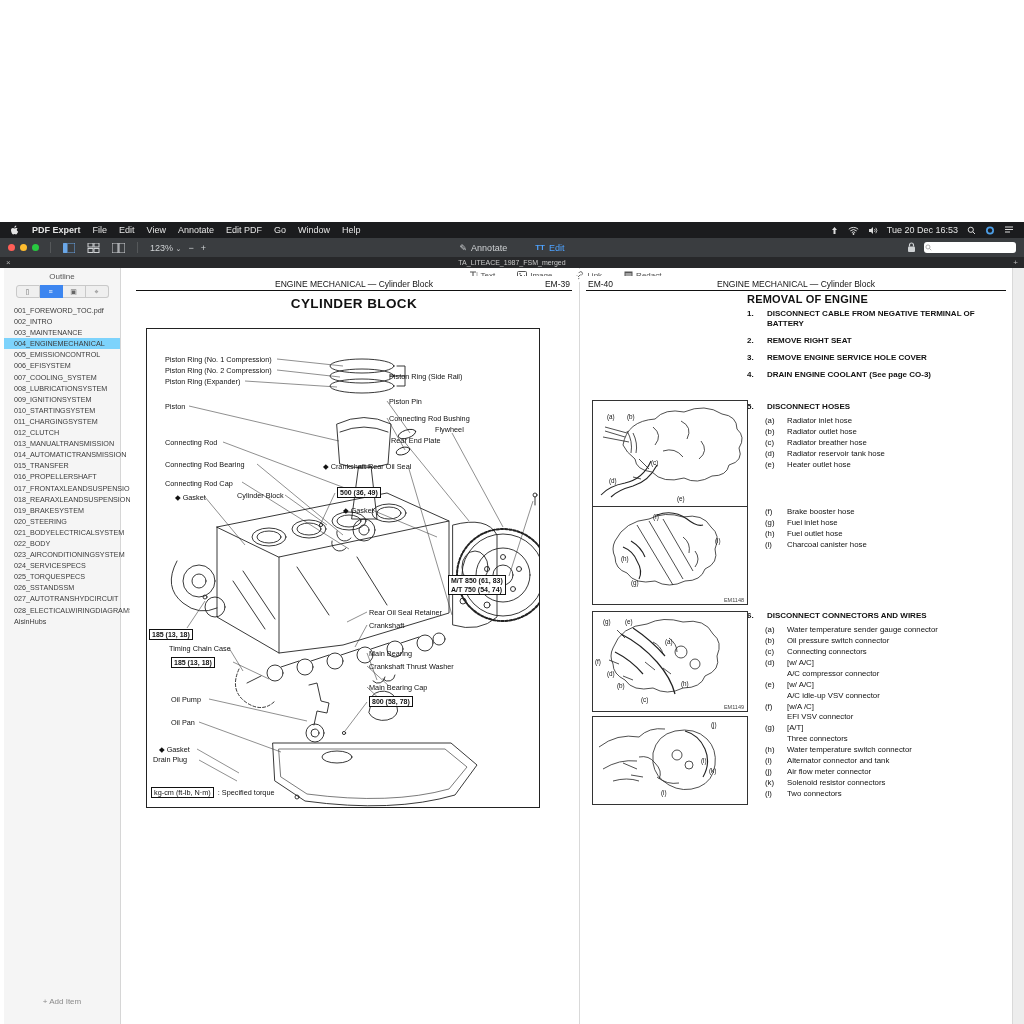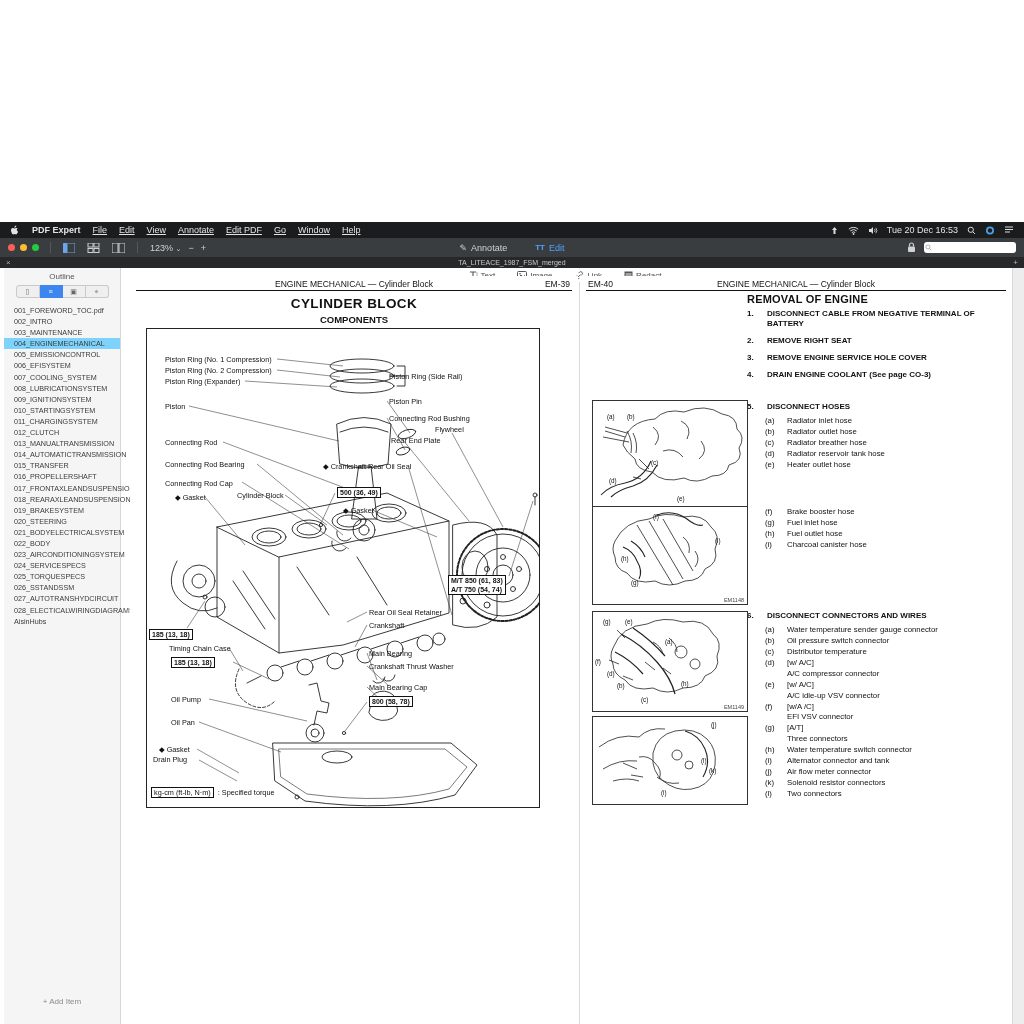--- a/index.html
+++ b/index.html
@@ -3,21 +3,21 @@
 <meta charset="utf-8">
 <style>
   html,body{margin:0;padding:0;background:#fff;}
   .canvas{position:relative;width:1024px;height:1024px;background:#fff;overflow:hidden;
           font-family:"Liberation Sans",sans-serif;-webkit-font-smoothing:antialiased;}
   
   .menubar{position:absolute;top:222px;left:0;right:0;height:16px;background:#1b1c1e;color:#e4e4e4;
            display:flex;align-items:center;font-size:9px;padding:0 10px;box-sizing:border-box;gap:0;}
   .menubar .apple{width:12px;height:10px;margin-right:10px;display:inline-flex;align-items:center;}
   .menubar .app{font-weight:700;margin-right:12px;text-align:center;}
-  .menubar .mitem{margin-right:12px;cursor:default;white-space:nowrap;text-decoration:underline;}
+  .menubar .mitem{margin-right:12px;cursor:default;white-space:nowrap;}
   .menu-right{margin-left:auto;display:flex;align-items:center;gap:9px;}
   .sicon{display:inline-flex;align-items:center;}
   .mclock{font-size:9px;white-space:nowrap;}
   
   .toolbar{position:absolute;top:238px;left:0;right:0;height:19px;background:#3a3d40;display:flex;
            align-items:center;padding:0 8px;box-sizing:border-box;color:#cfd2d4;font-size:9px;}
   .tl{width:7px;height:7px;border-radius:50%;margin-right:5px;}
   .tl.r{background:#ff5f57}.tl.y{background:#febc2e}.tl.g{background:#28c840}
   .tbtn{margin:0 6px;display:inline-flex;align-items:center;gap:3px;cursor:default;}
   .tsep{width:1px;height:11px;background:#55585a;margin:0 6px;}
@@ -312,21 +312,20 @@
     <div class="additem">+ Add Item</div>
   </div>
 
   <div class="page" id="page1">
     <div class="phead">
       <span class="phcenter"><span class="bold">ENGINE MECHANICAL</span> <span>— Cylinder Block</span></span>
       <span class="bold" style="position:absolute;right:8px;top:1px;">EM-39</span>
       <span class="rule"></span>
     </div>
     <div class="ptitle" id="p1title">CYLINDER BLOCK</div>
-    <div class="ptitle" id="p1sub">COMPONENTS</div>
 
     <div class="dframe">
 
       <svg width="392" height="478" viewBox="0 0 392 478" style="position:absolute;left:0;top:0;">
         <g stroke="#222" fill="none" stroke-width="0.9" stroke-linecap="round">
 
           <ellipse cx="215" cy="37" rx="32" ry="7"></ellipse>
             <ellipse cx="215" cy="47" rx="32" ry="7"></ellipse>
             <ellipse cx="215" cy="57" rx="32" ry="7"></ellipse>
           <path d="M250,37 L258,37 L258,57 L250,57 M258,47 L243,47"></path>
@@ -567,21 +566,21 @@
         </div>
         <div class="subrow i1">
           <span class="key">(b)</span>
           <span class="txt">
             <div>Oil pressure switch connector</div>
           </span>
         </div>
         <div class="subrow i2">
           <span class="key">(c)</span>
           <span class="txt">
-            <div>Distributor temperature</div>
+            <div>Connecting connectors</div>
           </span>
         </div>
         <div class="subrow i3">
           <span class="key">(d)</span>
           <span class="txt">
             <div>[w/ A/C]</div>
             <div>A/C compressor connector</div>
           </span>
         </div>
         <div class="subrow i4">

